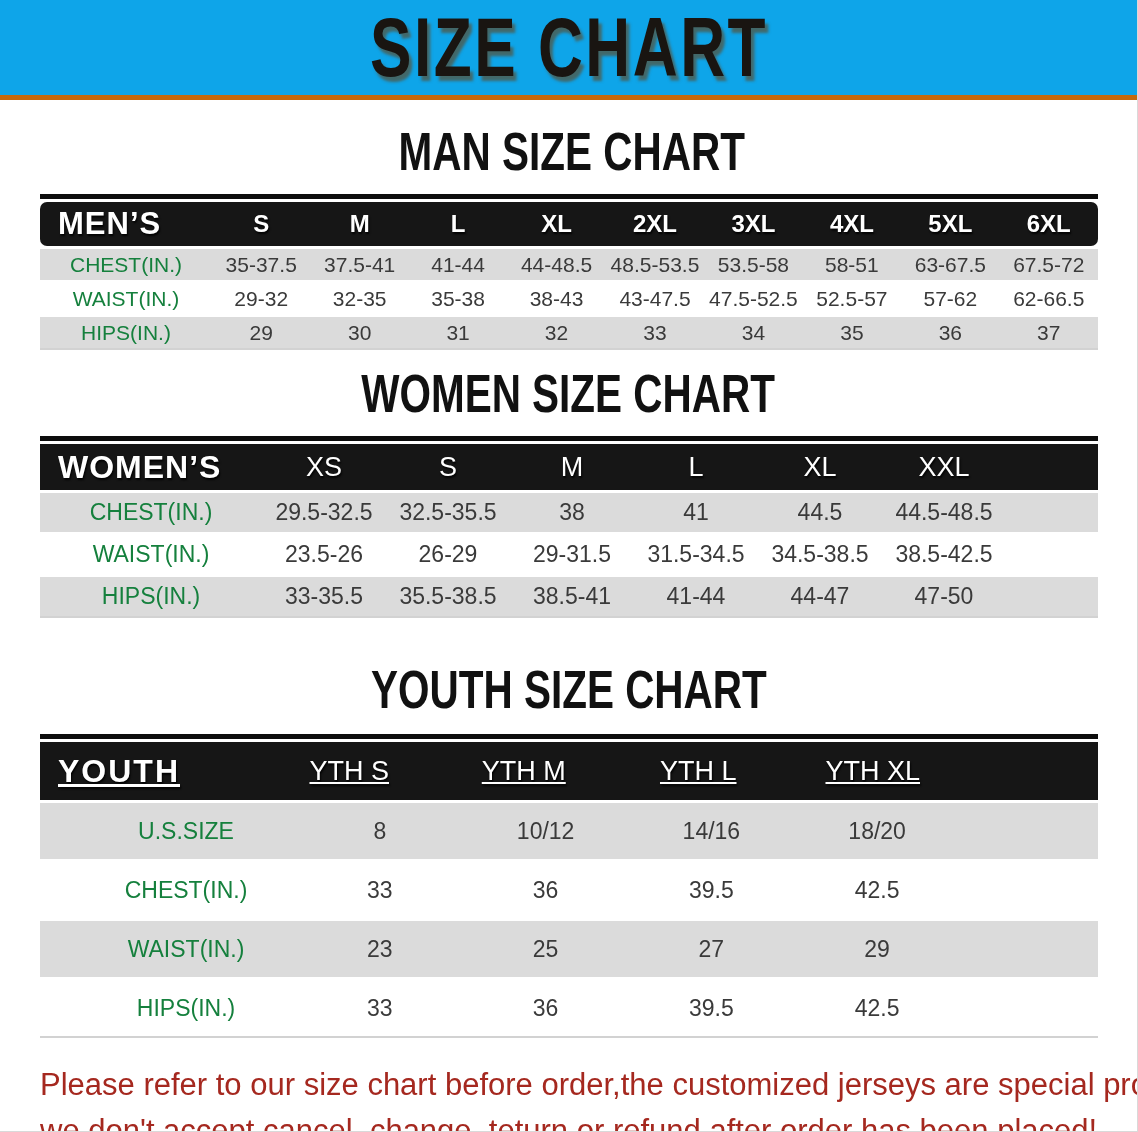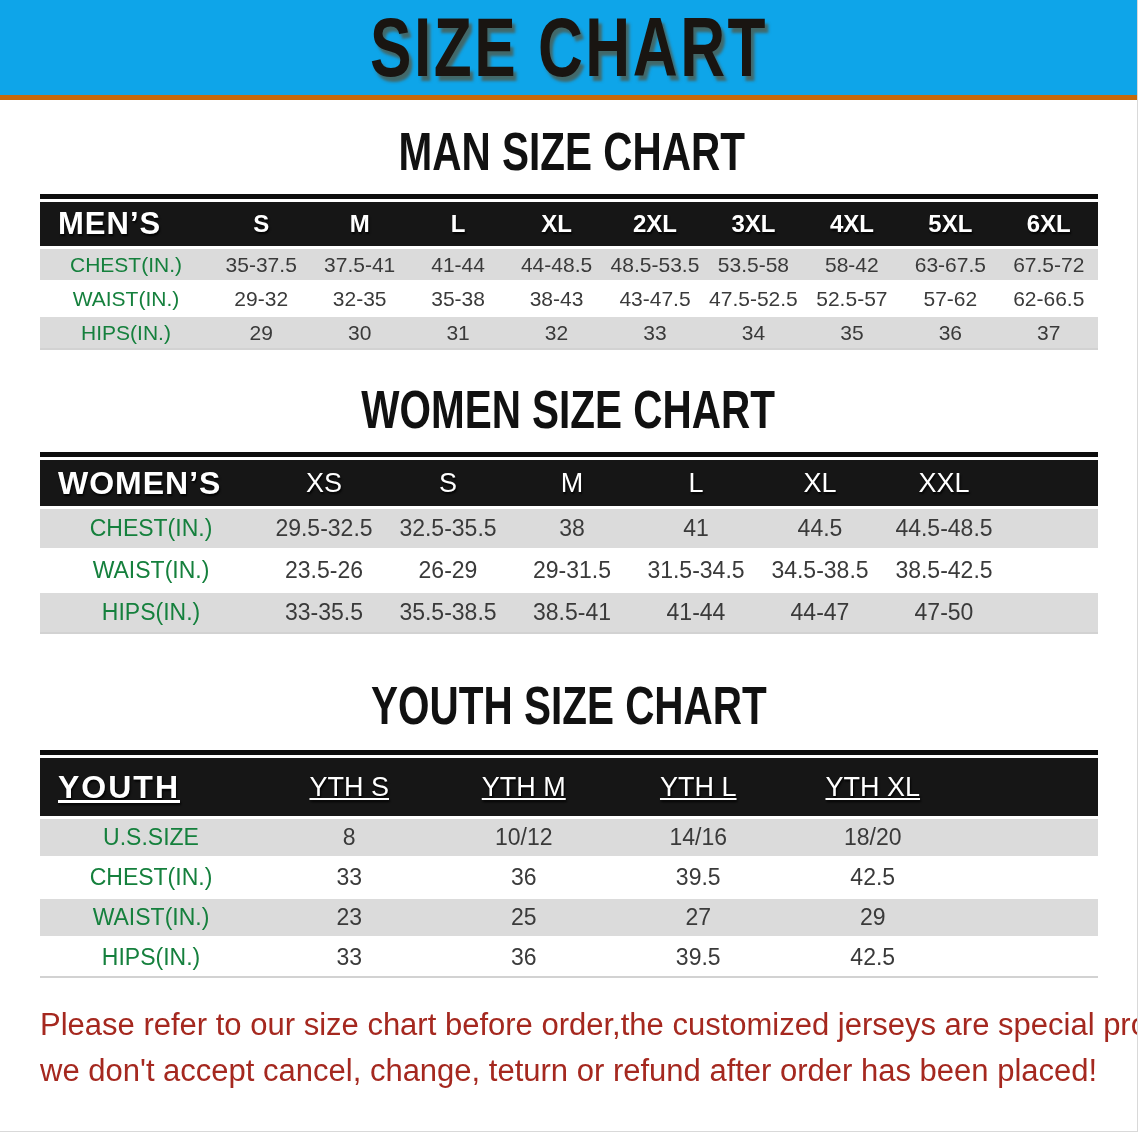--- a/index.html
+++ b/index.html
@@ -18,59 +18,59 @@
     letter-spacing:3px;transform:scale(0.84,1.12);transform-origin:center;
     text-shadow:4px 4px 3px rgba(110,55,0,0.55);white-space:nowrap;
   }
   
   .section-heading{margin:0;text-align:center;font-weight:bold;}
   .section-heading .hspan{
     display:inline-block;font-size:46px;color:#111;letter-spacing:0px;
     transform:scale(0.88,1.18);transform-origin:center;white-space:nowrap;
   }
   .heading-man{margin-top:24px;margin-bottom:16px;padding-left:7px;}
-  .heading-women{margin-top:32px;margin-bottom:16px;}
+  .heading-women{margin-top:16px;margin-bottom:16px;}
   .heading-youth{margin-top:44px;margin-bottom:18px;}
   
   .size-table{width:1058px;margin-left:40px;border-bottom:2px solid #d2d2d2;}
   .rule{height:5px;background:#0d0d0d;margin-bottom:3px;}
   .trow{display:grid;align-items:center;}
   .thead{background:#161616;color:#ffffff;}
   .thead .corner{
     font-weight:bold;padding-left:18px;letter-spacing:1px;white-space:nowrap;
     text-shadow:1px 2px 2px rgba(0,0,0,0.9);
   }
   .thead .hcell{text-align:center;text-shadow:1px 2px 2px rgba(0,0,0,0.9);white-space:nowrap;}
   .tbody{display:block;}
   .tbody .trow{margin-top:3px;}
   .tbody .trow:nth-child(odd){background:#DBDBDB;}
   .row-label{text-align:center;color:#15803d;white-space:nowrap;}
   .vcell{text-align:center;color:#3a3a3a;white-space:nowrap;}
   
   .table-men .trow{grid-template-columns:172px repeat(9,1fr);}
-  .table-men .thead{height:44px;}
+  .table-men .thead{height:44px;border-radius:7px;}
   .table-men .corner{font-size:31px;}
   .table-men .hcell{font-size:24px;font-weight:bold;}
   .table-men .tbody .trow{height:31px;}
   .table-men .row-label{font-size:21px;}
   .table-men .vcell{font-size:21px;}
   
   .table-women .trow{grid-template-columns:222px repeat(6,1fr) 92px;}
   .table-women .thead{height:46px;}
   .table-women .corner{font-size:32px;}
   .table-women .hcell{font-size:27px;font-weight:normal;}
   .table-women .tbody .trow{height:39px;}
   .table-women .row-label{font-size:23px;}
   .table-women .vcell{font-size:23px;}
   
   .table-youth .trow{grid-template-columns:222px repeat(4,1fr) 138px;}
   .table-youth .thead{height:58px;text-decoration:underline;}
   .table-youth .corner{font-size:32px;letter-spacing:2px;}
   .table-youth .hcell{font-size:27px;font-weight:normal;}
-  .table-youth .tbody .trow{height:37px;}
+  .table-youth .tbody .trow{height:56px;padding-left:35px;}
   .table-youth .row-label{font-size:23px;}
   .table-youth .vcell{font-size:23px;}
   
   .note{margin:24px 0 0 40px;color:#A5281F;font-size:31px;line-height:46px;}
   .note-line{white-space:nowrap;}
 </style>
 </head>
 <body>
 
 <div class="banner">
@@ -96,21 +96,21 @@
     </div>
     <div class="tbody">
       <div class="trow">
         <div class="row-label">CHEST(IN.)</div>
         <div class="vcell">35-37.5</div>
         <div class="vcell">37.5-41</div>
         <div class="vcell">41-44</div>
         <div class="vcell">44-48.5</div>
         <div class="vcell">48.5-53.5</div>
         <div class="vcell">53.5-58</div>
-        <div class="vcell">58-42</div>
+        <div class="vcell">58-51</div>
         <div class="vcell">63-67.5</div>
         <div class="vcell">67.5-72</div>
       </div>
       <div class="trow">
         <div class="row-label">WAIST(IN.)</div>
         <div class="vcell">29-32</div>
         <div class="vcell">32-35</div>
         <div class="vcell">35-38</div>
         <div class="vcell">38-43</div>
         <div class="vcell">43-47.5</div>

